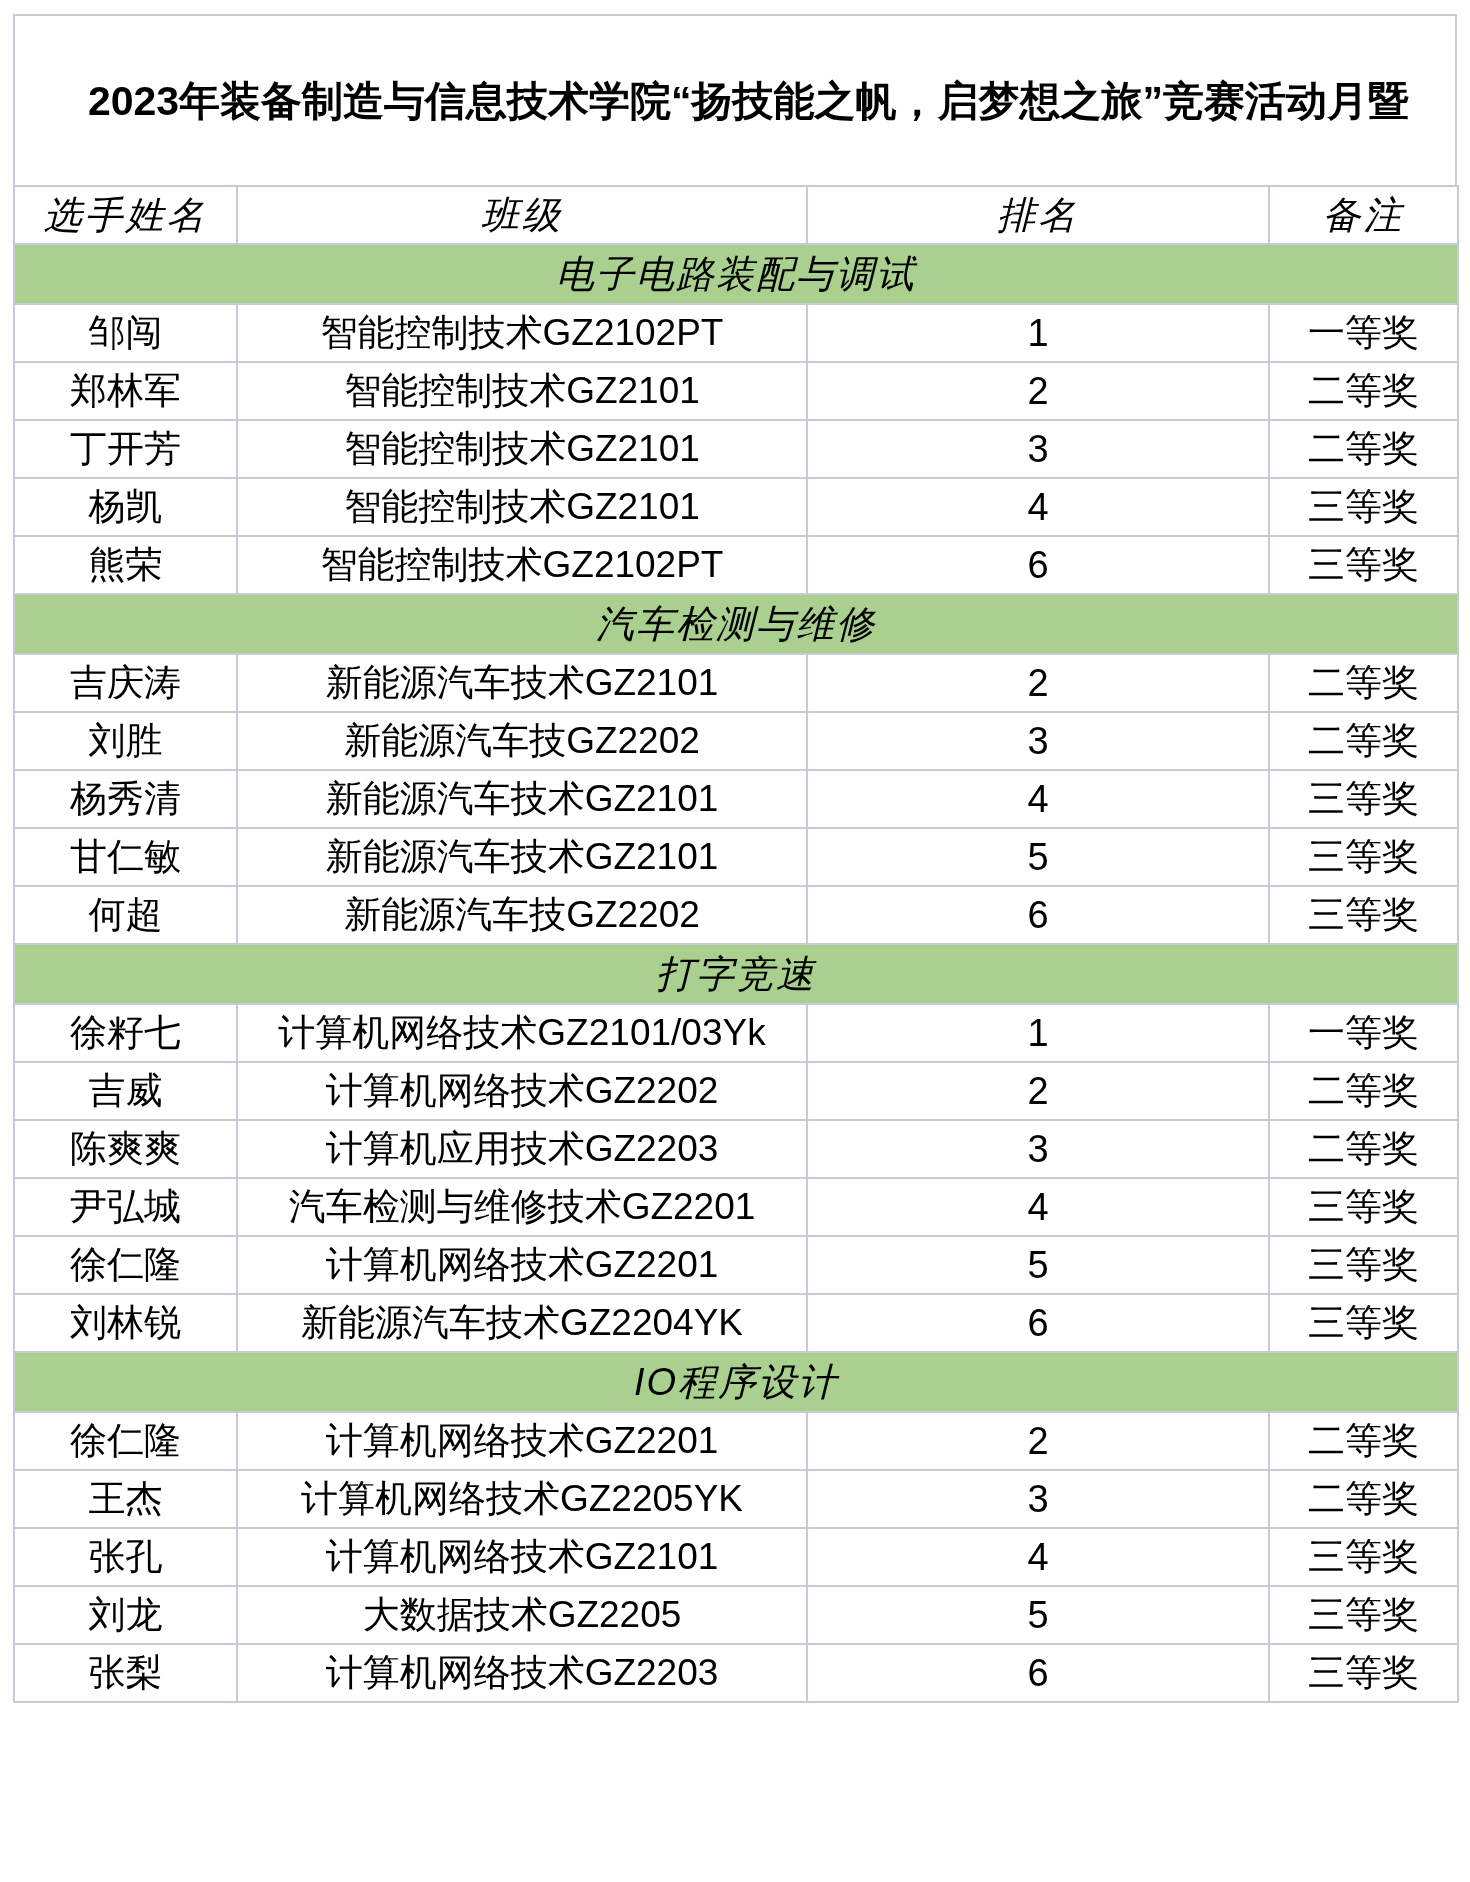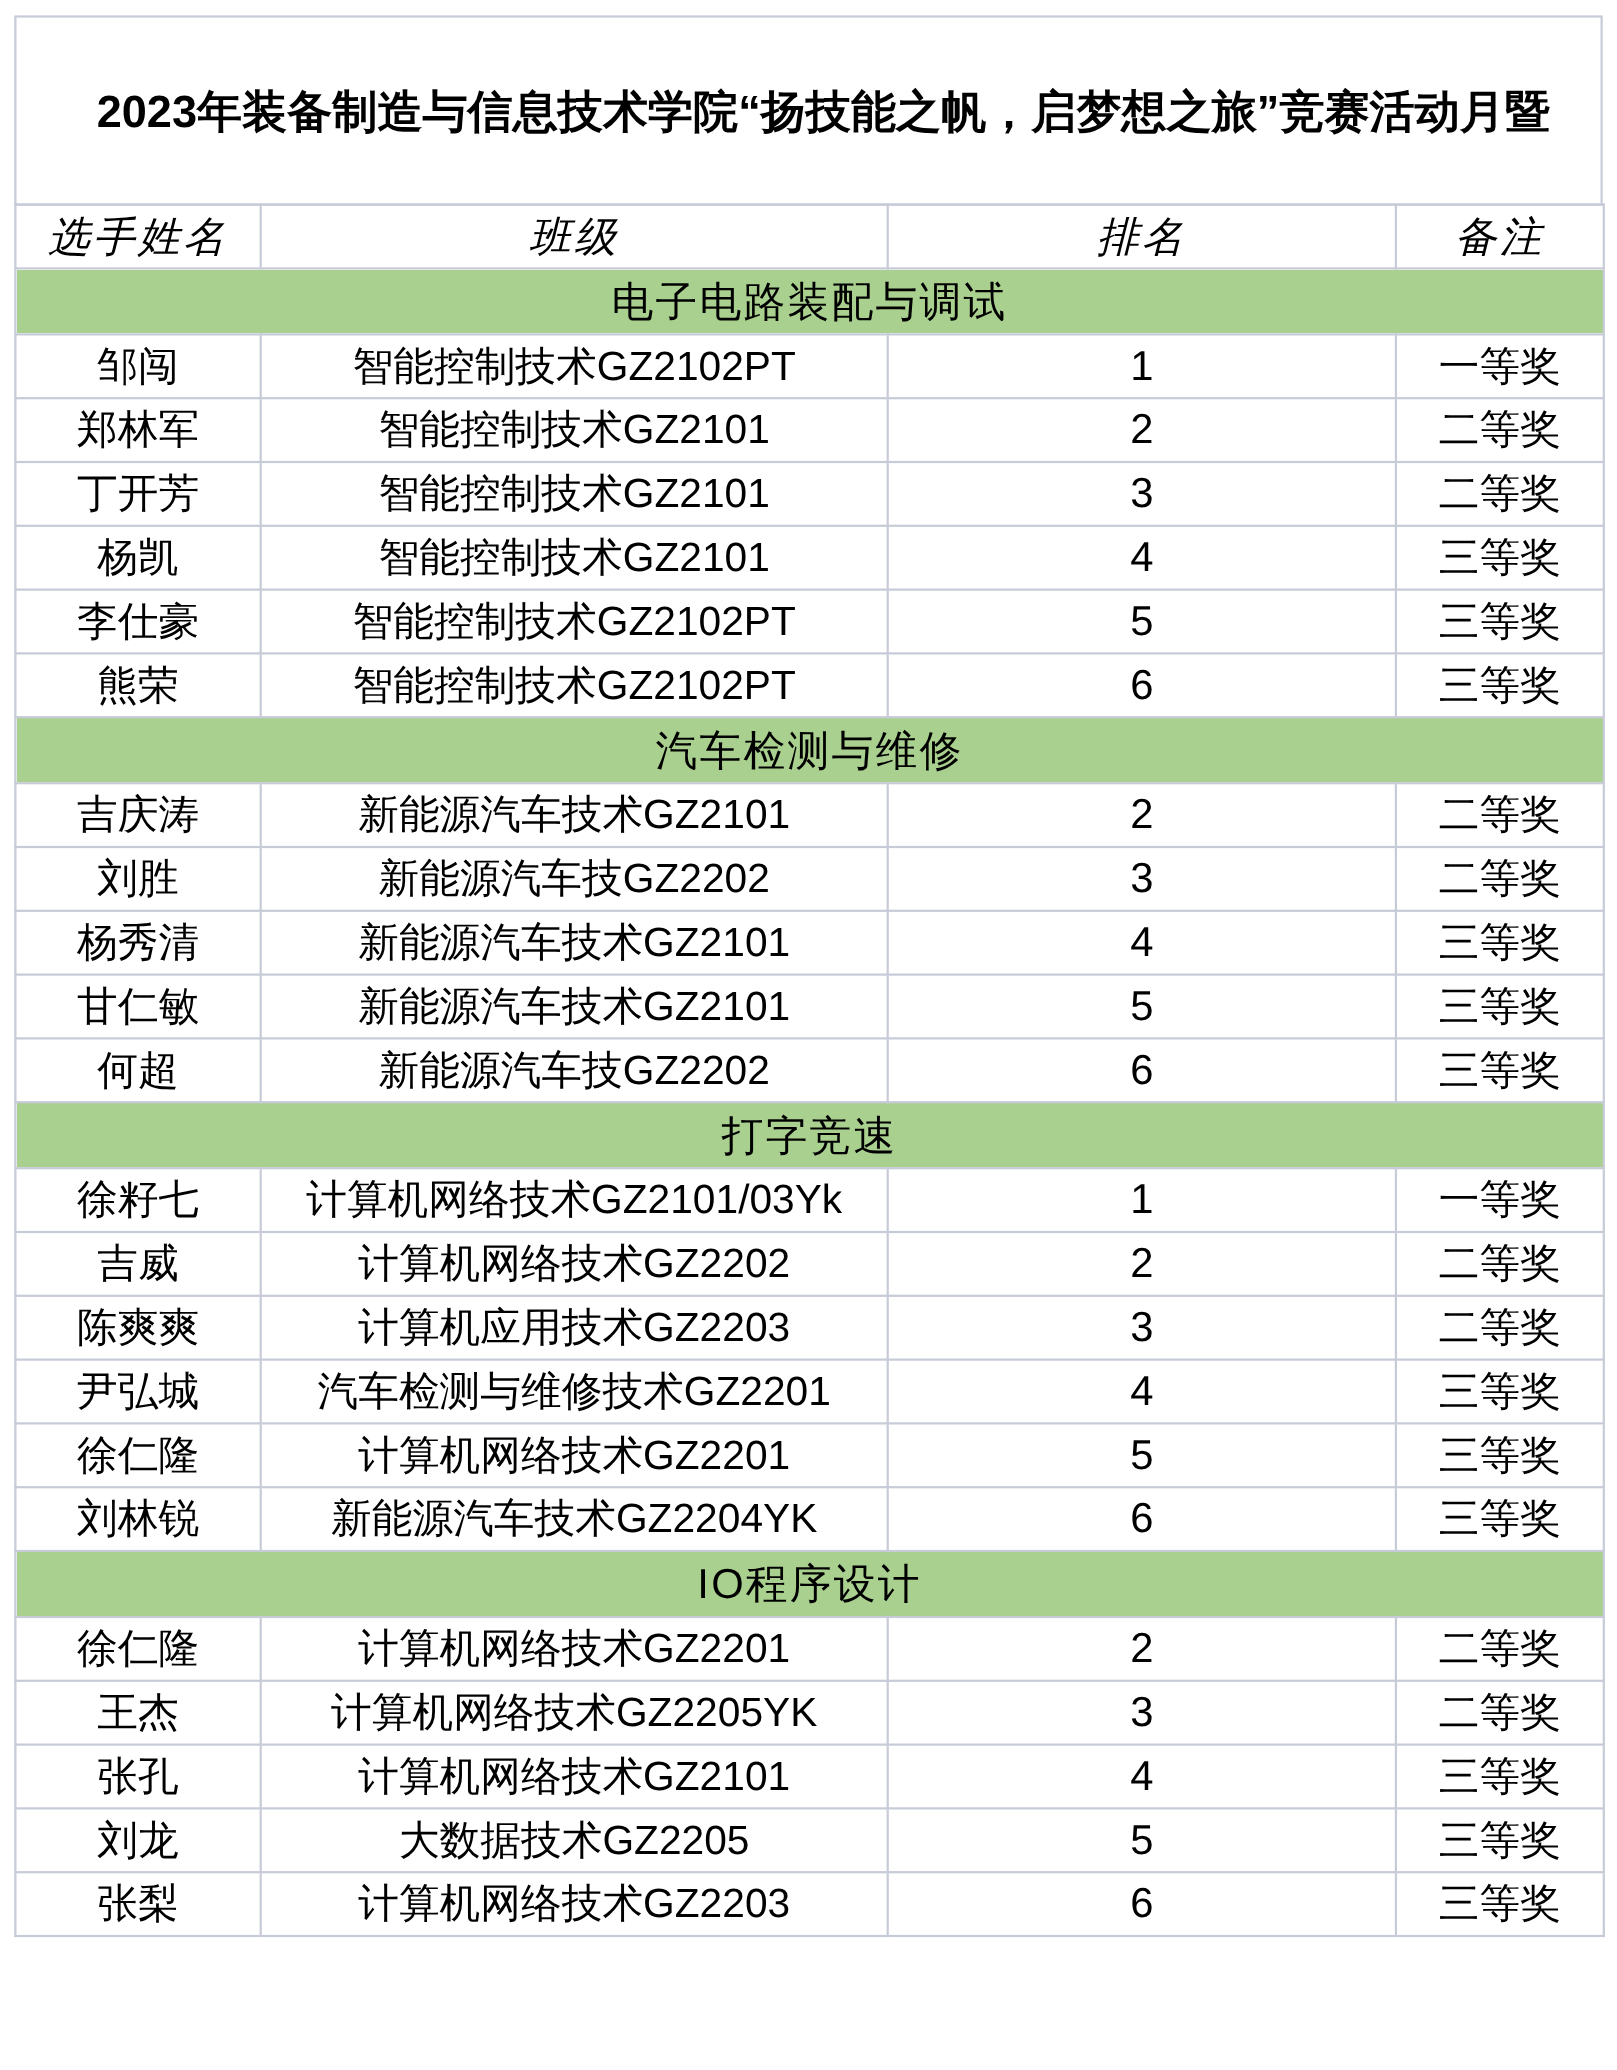--- a/index.html
+++ b/index.html
@@ -51,20 +51,21 @@
     font-size:38px;
     letter-spacing:3px;
     height:56px;
     font-style:italic;
   }
   tr.section-row td {
     background:#a9d08e;
     font-size:38px;
     letter-spacing:2px;
     height:58px;
+    font-style:italic;
   }
   td.rank-cell { font-size:38px; }
 </style>
 </head>
 <body>
 
 <div class="sheet">
 
   <div class="title-block">
     <div>2023年装备制造与信息技术学院“扬技能之帆，启梦想之旅”竞赛活动月暨</div>
@@ -107,26 +108,20 @@
       <td class="rank-cell">3</td>
       <td>二等奖</td>
     </tr>
     <tr>
       <td>杨凯</td>
       <td>智能控制技术GZ2101</td>
       <td class="rank-cell">4</td>
       <td>三等奖</td>
     </tr>
     <tr>
-      <td>李仕豪</td>
-      <td>智能控制技术GZ2102PT</td>
-      <td class="rank-cell">5</td>
-      <td>三等奖</td>
-    </tr>
-    <tr>
       <td>熊荣</td>
       <td>智能控制技术GZ2102PT</td>
       <td class="rank-cell">6</td>
       <td>三等奖</td>
     </tr>
 
     <tr class="section-row">
       <td colspan="4">汽车检测与维修</td>
     </tr>
     <tr>

